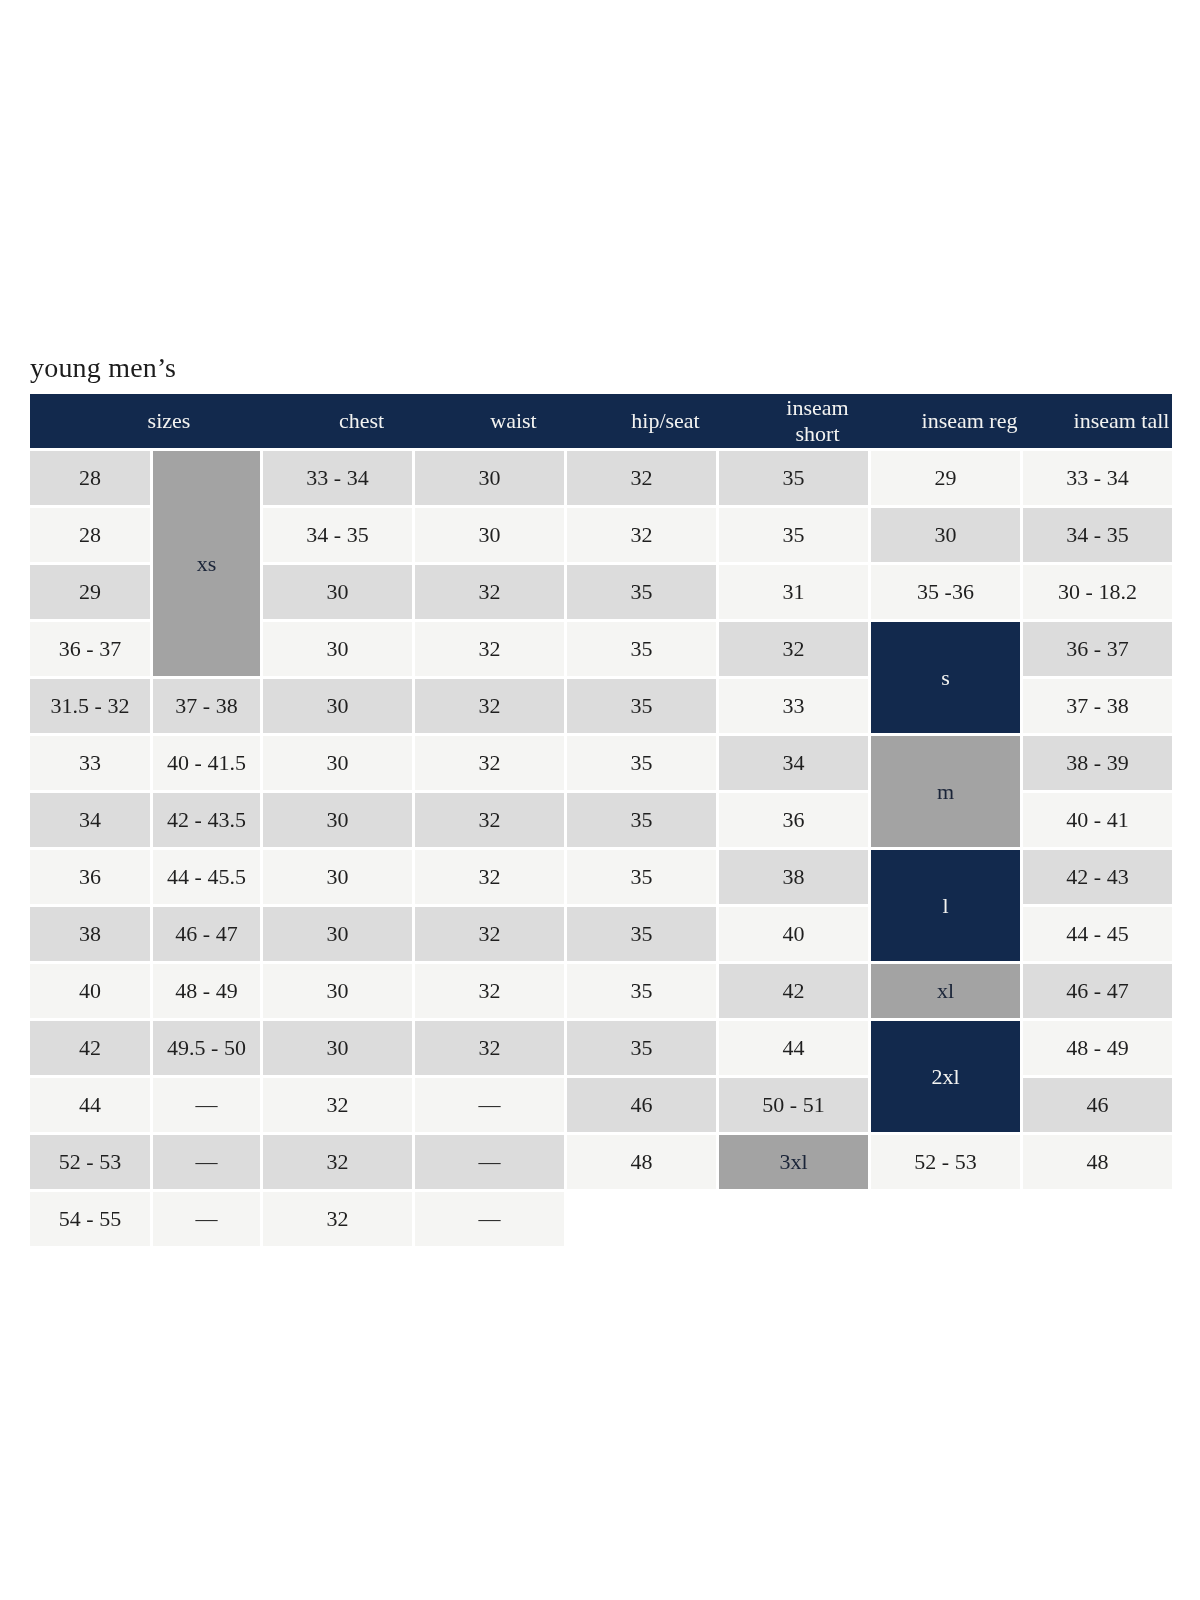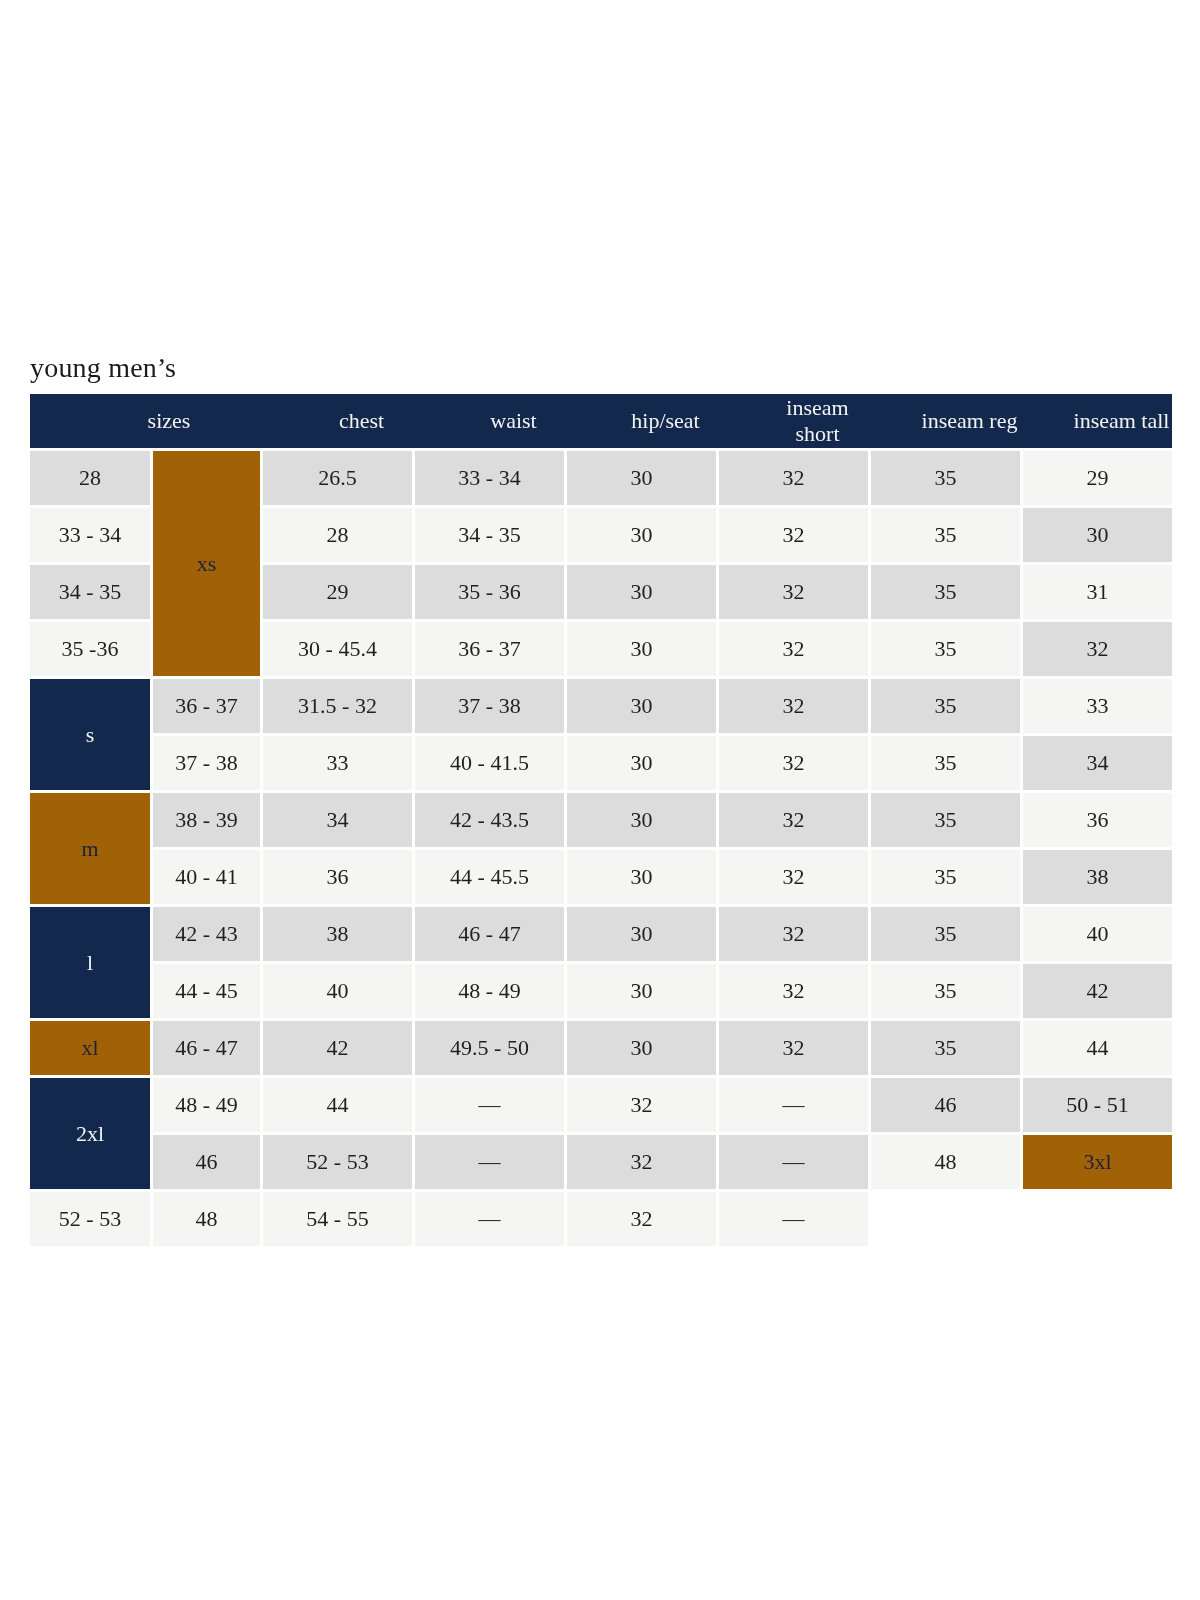--- a/index.html
+++ b/index.html
@@ -53,21 +53,21 @@
     font-size: 22px;
     color: #1f1f1f;
   }
   .cell {
     display: flex;
     align-items: center;
     justify-content: center;
   }
   .even { background: #dcdcdc; }
   .odd  { background: #f5f5f3; }
-  .group.light { background: #a16207; color: #1a2438; }
+  .group.light { background: #a3a3a3; color: #1a2438; }
   .group.dark  { background: #12294d; color: #f3f3f1; }
   .span4 { grid-row: span 4; }
   .span2 { grid-row: span 2; }
   .span1 { grid-row: span 1; }
 </style>
 </head>
 <body>
 
 <div class="page">
   <h1 class="title">young men’s</h1>
@@ -81,45 +81,43 @@
       <div class="th">hip/seat</div>
       <div class="th">inseam short</div>
       <div class="th">inseam reg</div>
       <div class="th">inseam tall</div>
     </div>
 
     <div class="tbody">
 
       <div class="cell even">28</div>
       <div class="cell group light span4">xs</div>
-      <div class="cell even">26.5</div>
       <div class="cell even">33 - 34</div>
       <div class="cell even">30</div>
       <div class="cell even">32</div>
       <div class="cell even">35</div>
 
       <div class="cell odd">29</div>
       <div class="cell odd">33 - 34</div>
       <div class="cell odd">28</div>
       <div class="cell odd">34 - 35</div>
       <div class="cell odd">30</div>
       <div class="cell odd">32</div>
       <div class="cell odd">35</div>
 
       <div class="cell even">30</div>
       <div class="cell even">34 - 35</div>
       <div class="cell even">29</div>
-      <div class="cell even">35 - 36</div>
       <div class="cell even">30</div>
       <div class="cell even">32</div>
       <div class="cell even">35</div>
 
       <div class="cell odd">31</div>
       <div class="cell odd">35 -36</div>
-      <div class="cell odd">30 - 45.4</div>
+      <div class="cell odd">30 - 18.2</div>
       <div class="cell odd">36 - 37</div>
       <div class="cell odd">30</div>
       <div class="cell odd">32</div>
       <div class="cell odd">35</div>
 
       <div class="cell even">32</div>
       <div class="cell group dark span2">s</div>
       <div class="cell even">36 - 37</div>
       <div class="cell even">31.5 - 32</div>
       <div class="cell even">37 - 38</div>

